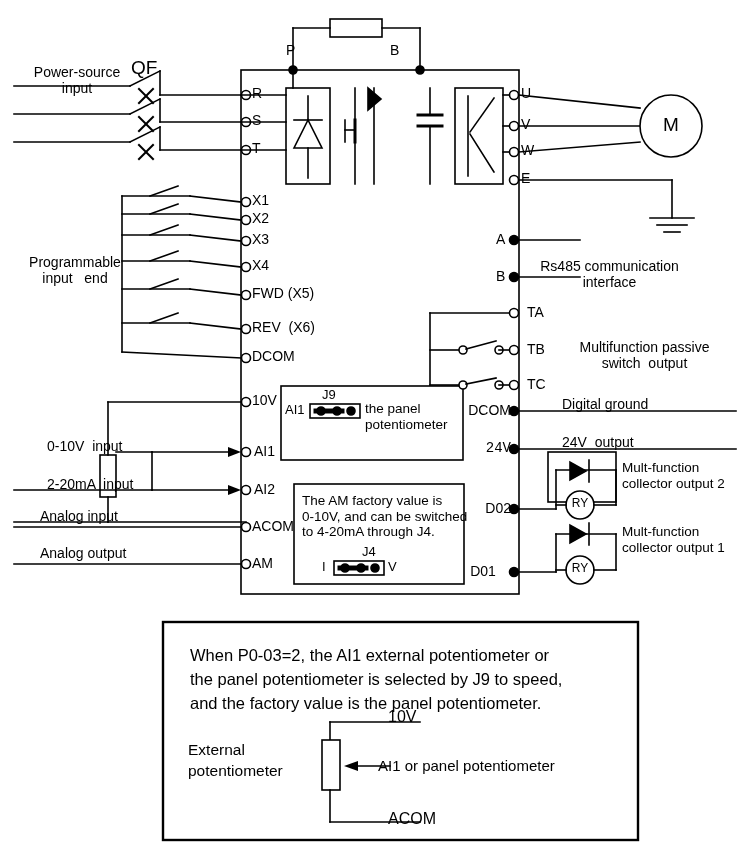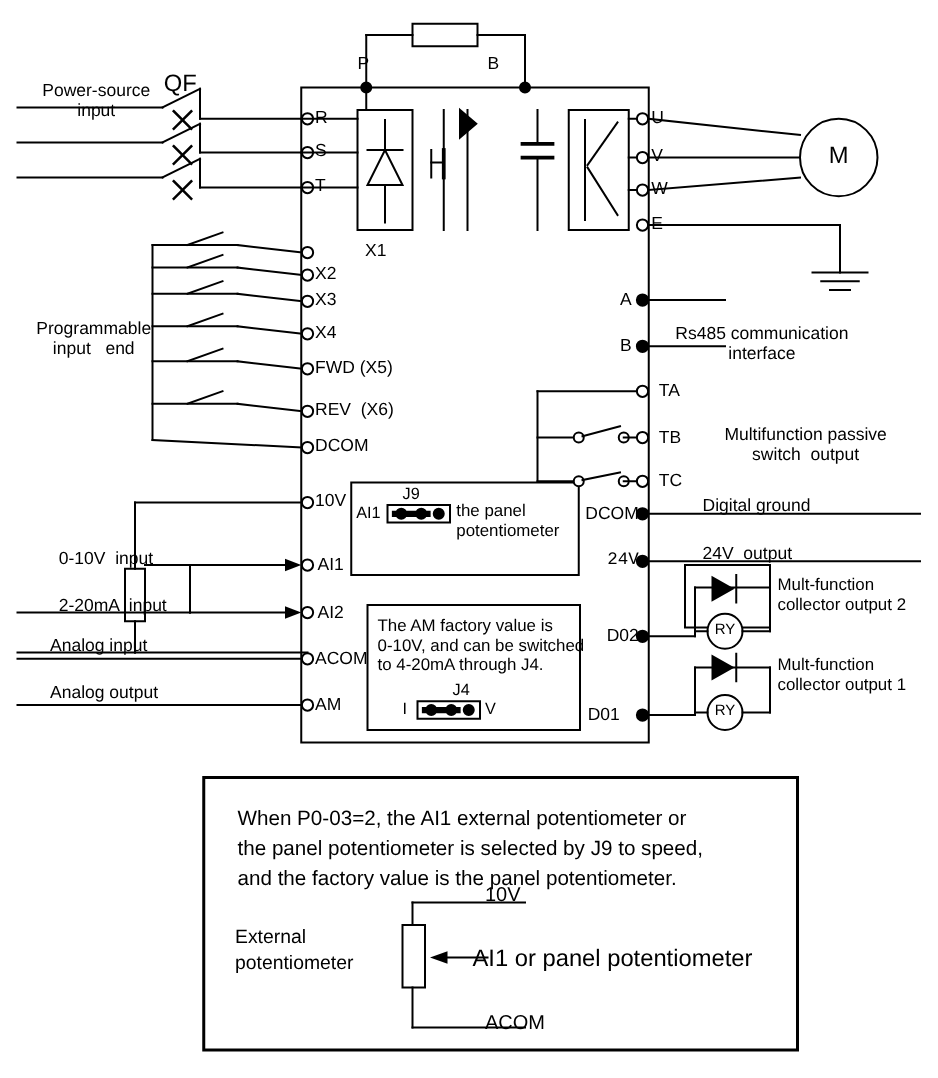--- a/index.html
+++ b/index.html
@@ -242,21 +242,21 @@
 
 <div class="lbl" style="left:521px;top:85px;font-size:14px;">U</div>
 <div class="lbl" style="left:521px;top:116px;font-size:14px;">V</div>
 <div class="lbl" style="left:521px;top:142px;font-size:14px;">W</div>
 <div class="lbl" style="left:521px;top:170px;font-size:14px;">E</div>
 <div class="lbl c" style="left:651px;top:114px;width:40px;font-size:19px;">M</div>
 
 <div class="lbl c" style="left:10px;top:254px;width:130px;font-size:14px;">Programmable
 input   end</div>
 
-<div class="lbl" style="left:252px;top:192px;font-size:14px;margin-left:40px;">X1</div>
+<div class="lbl" style="left:252px;top:192px;font-size:14px;">X1</div>
 <div class="lbl" style="left:252px;top:210px;font-size:14px;">X2</div>
 <div class="lbl" style="left:252px;top:231px;font-size:14px;">X3</div>
 <div class="lbl" style="left:252px;top:257px;font-size:14px;">X4</div>
 <div class="lbl" style="left:252px;top:285px;font-size:14px;">FWD (X5)</div>
 <div class="lbl" style="left:252px;top:319px;font-size:14px;">REV  (X6)</div>
 <div class="lbl" style="left:252px;top:348px;font-size:14px;">DCOM</div>
 
 <div class="lbl" style="left:252px;top:392px;font-size:14px;">10V</div>
 <div class="lbl" style="left:254px;top:443px;font-size:14px;">AI1</div>
 <div class="lbl" style="left:254px;top:481px;font-size:14px;">AI2</div>
@@ -306,13 +306,13 @@
 <div class="lbl" style="left:622px;top:524px;width:122px;font-size:13.5px;">Mult-function
 collector output 1</div>
 
 <div class="lbl" style="left:190px;top:644px;width:430px;font-size:16.5px;line-height:1.45;">When P0-03=2, the AI1 external potentiometer or
 the panel potentiometer is selected by J9 to speed,
 and the factory value is the panel potentiometer.</div>
 <div class="lbl" style="left:188px;top:740px;width:130px;font-size:15.5px;line-height:1.35;">External
 potentiometer</div>
 <div class="lbl" style="left:388px;top:708px;font-size:16px;">10V</div>
 <div class="lbl" style="left:388px;top:810px;font-size:16px;">ACOM</div>
-<div class="lbl" style="left:378px;top:757px;font-size:19px;">AI1 or panel potentiometer</div>
+<div class="lbl" style="left:378px;top:757px;font-size:15px;">AI1 or panel potentiometer</div>
 
 </body></html>

